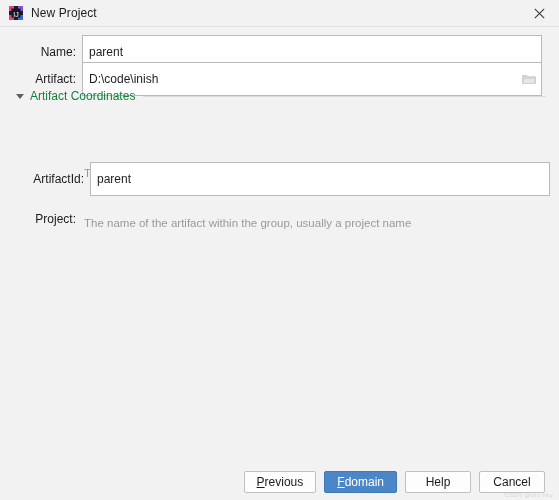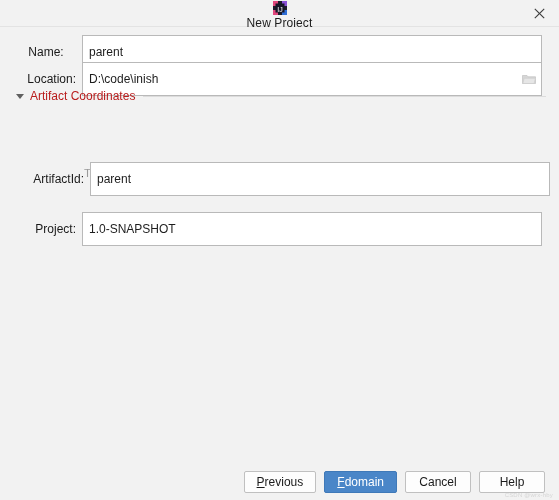--- a/index.html
+++ b/index.html
@@ -18,21 +18,20 @@
   }
 
   
   .titlebar {
     height: 26px;
     background: #f2f2f2;
     display: flex;
     align-items: center;
     position: relative;
     border-bottom: 1px solid #e3e3e3;
-    flex-direction: column;
   }
   .titlebar-icon {
     width: 16px;
     height: 16px;
     margin-left: 8px;
     margin-right: 7px;
     position: relative;
     flex: 0 0 auto;
   }
   .titlebar-icon svg { display: block; }
@@ -94,21 +93,21 @@
     position: absolute;
     right: 5px;
     top: 50%;
     transform: translateY(-50%);
     width: 14px;
     height: 12px;
   }
 
   
   #row-name { left: 0; top: 8px; width: 559px; }
-  #row-name .lbl { width: 60px; margin-left: 16px; text-align: center; }
+  #row-name .lbl { width: 60px; margin-left: 16px; }
   #row-name .field { margin-left: 6px; width: 460px; }
 
   
   #row-location { left: 0; top: 35px; width: 559px; }
   #row-location .lbl { width: 60px; margin-left: 16px; }
   #row-location .field { margin-left: 6px; width: 460px; }
 
   
   #section-artifact {
     position: absolute;
@@ -121,21 +120,21 @@
   .disclosure {
     width: 0; height: 0;
     border-left: 4px solid transparent;
     border-right: 4px solid transparent;
     border-top: 5px solid #606060;
     margin-right: 6px;
     flex: 0 0 auto;
   }
   .section-label {
     font-size: 12px;
-    color: #b91c1c;
+    color: #15803d;
     white-space: nowrap;
     margin-right: 8px;
   }
   .section-rule {
     flex: 1 1 auto;
     height: 1px;
     background: #dcdcdc;
   }
 
   
@@ -240,21 +239,21 @@
 <div class="dialog-body">
 
   <div class="row" id="row-name">
     <div class="lbl">Name:</div>
     <div class="field">
       <span class="val">parent</span>
     </div>
   </div>
 
   <div class="row" id="row-location">
-    <div class="lbl">Location:</div>
+    <div class="lbl">Artifact:</div>
     <div class="field">
       <span class="val">D:\code\inish</span>
       <span class="browse-icon">
         <svg width="14" height="12" viewBox="0 0 14 12">
           <path d="M0.5 2.5 L5 2.5 L6.2 3.8 L13.5 3.8 L13.5 10.5 L0.5 10.5 Z" fill="#d6d6d6" stroke="#c2c2c2" stroke-width="0.7"></path>
           <path d="M2.2 5.2 L13.5 5.2 L12.1 10.5 L0.8 10.5 Z" fill="#e6e6e6" stroke="#cdcdcd" stroke-width="0.7"></path>
         </svg>
       </span>
     </div>
   </div>
@@ -270,37 +269,34 @@
   <div class="row" id="row-artifactid">
     <div class="lbl">ArtifactId:</div>
     <div class="field">
       <span class="val">parent</span>
     </div>
   </div>
   <div class="hint" id="hint-artifactid">The name of the artifact within the group, usually a project name</div>
 
   <div class="row" id="row-version">
     <div class="lbl">Project:</div>
-    <div class="field">
-      <span class="val">1.0-SNAPSHOT</span>
-    </div>
   </div>
 
 </div>
 
 <div class="footer">
   <div class="btn">
       <span class="mn">P</span>
       <span>revious</span>
     </div>
   <div class="btn primary">
       <span class="mn">F</span>
       <span>domain</span>
     </div>
   <div class="btn">
+      <span>Help</span>
+    </div>
+  <div class="btn">
       <span>Cancel</span>
     </div>
-  <div class="btn">
-      <span>Help</span>
-    </div>
 </div>
 
 <div class="watermark">CSDN @wrx-hby</div>
 
 </body></html>

